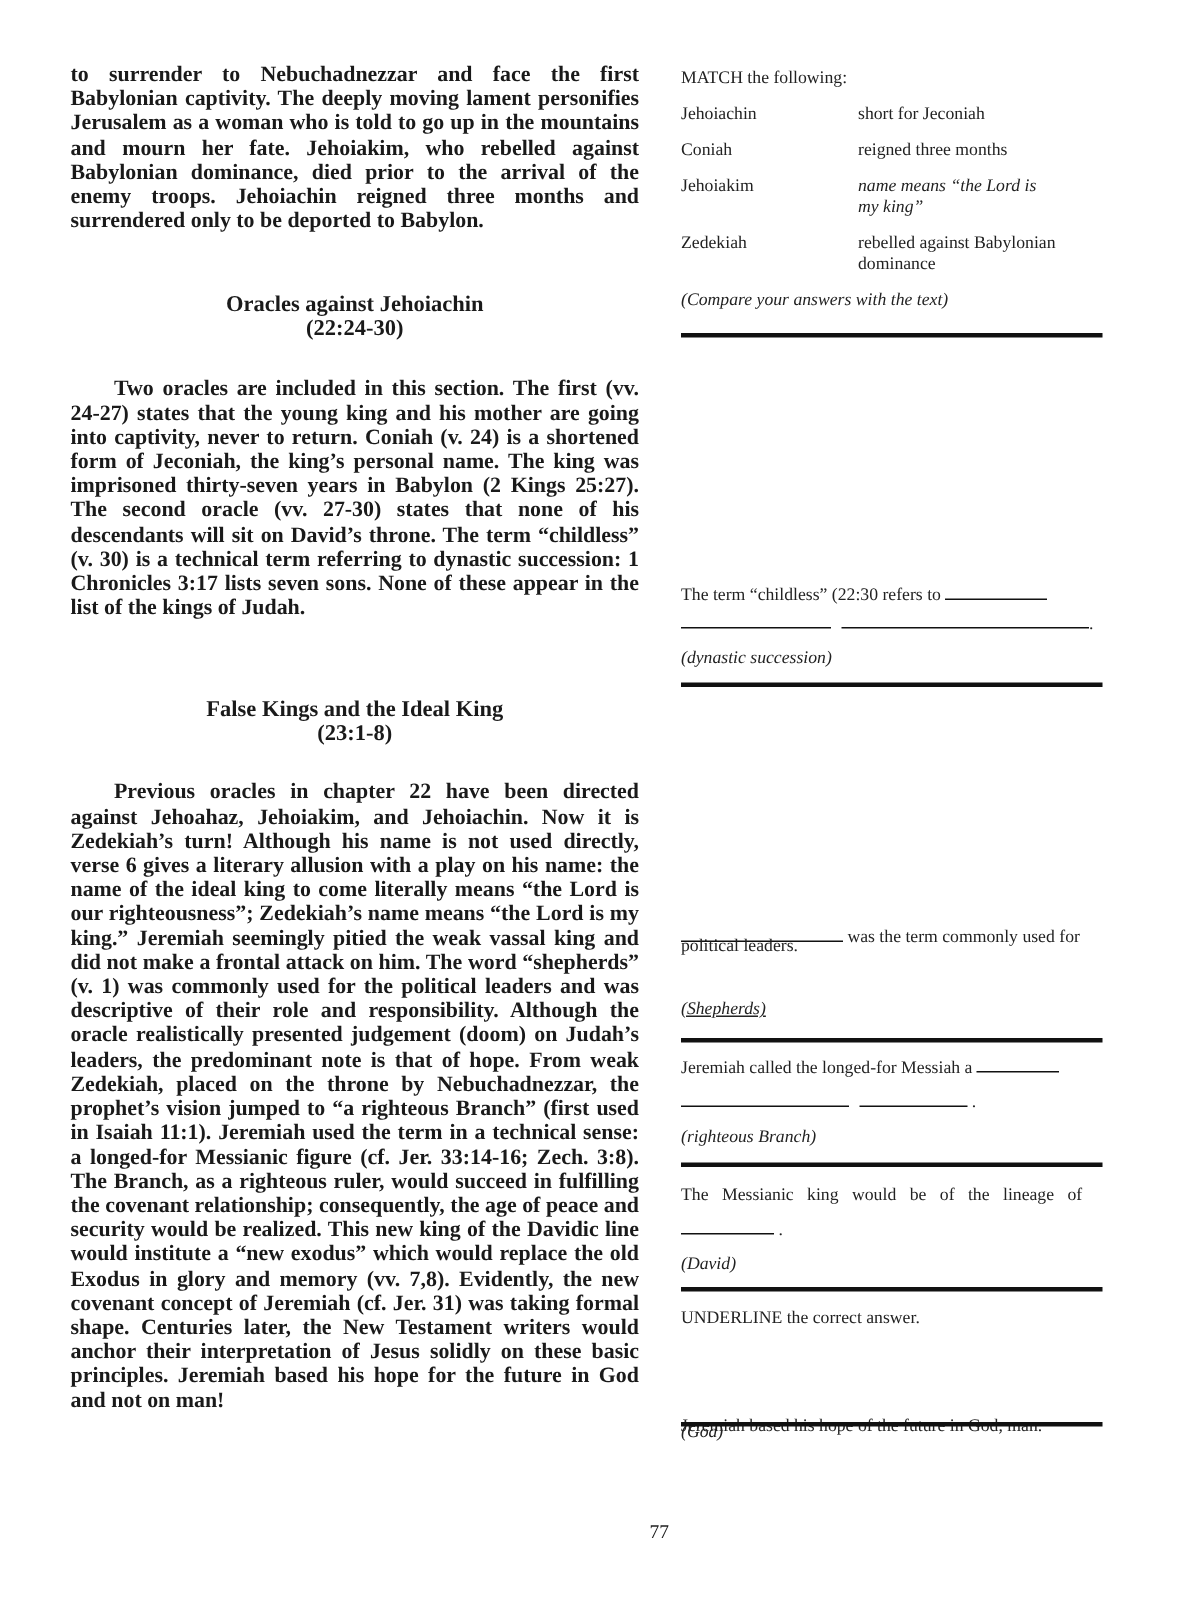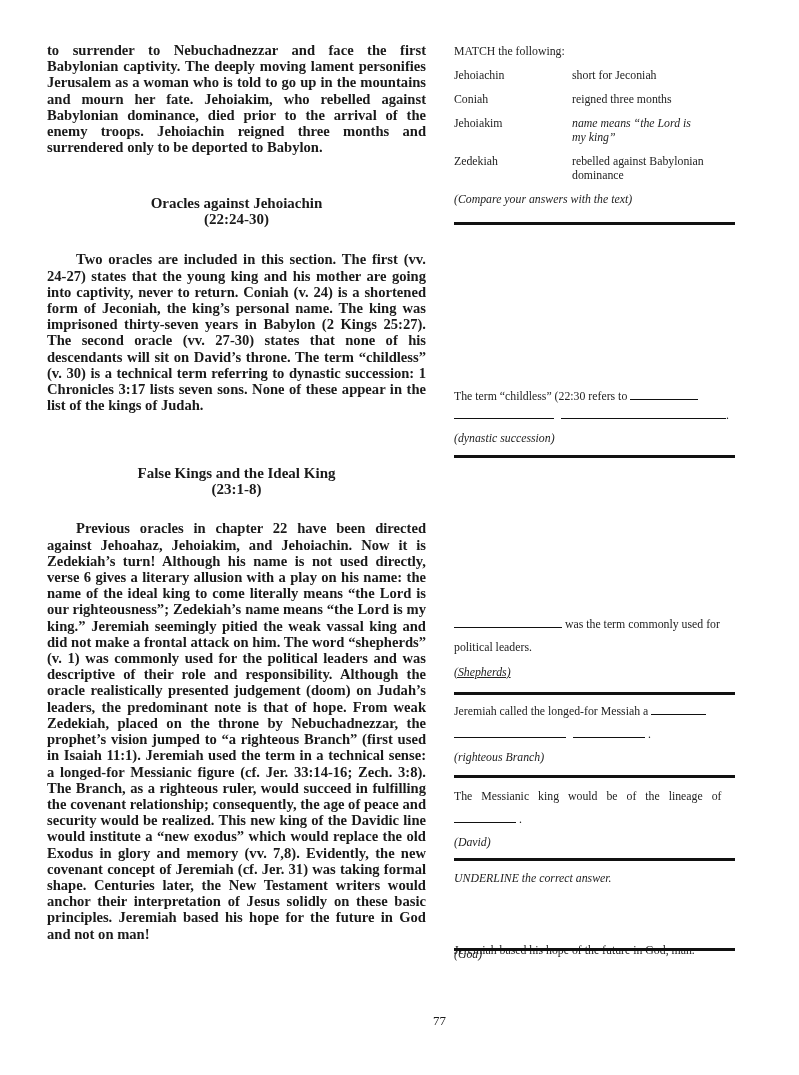--- a/index.html
+++ b/index.html
@@ -79,21 +79,21 @@
     <span class="blank" style="width:100px;"></span>
     <span class="blank" style="width:165px; margin-left:4px;"></span><span>.</span>
   </div>
   <div class="abs italic" style="top:387px;">(dynastic succession)</div>
   <div class="rule" style="top:411px;"></div>
 
   <div class="abs" style="top:573px;">
     <span class="blank" style="width:108px;"></span>
     <span>was the term commonly used for</span>
   </div>
-  <div class="abs" style="top:596px;">political leaders.</div>
+  <div class="abs" style="top:579px;">political leaders.</div>
   <div class="abs italic" style="top:621px;text-decoration:underline;">(Shepherds)</div>
   <div class="rule" style="top:648px;"></div>
 
   <div class="abs" style="top:660px;">
     <span>Jeremiah called the longed-for Messiah a</span>
     <span class="blank" style="width:55px;"></span>
   </div>
   <div class="abs" style="top:683px;">
     <span class="blank" style="width:112px;"></span>
     <span class="blank" style="width:72px; margin-left:4px;"></span><span> .</span>
@@ -101,19 +101,19 @@
   <div class="abs italic" style="top:706px;">(righteous Branch)</div>
   <div class="rule" style="top:731px;"></div>
 
   <div class="abs" style="top:745px; width:281px; white-space:nowrap; word-spacing:6px;">The Messianic king would be of the lineage of</div>
   <div class="abs" style="top:768px;">
     <span class="blank" style="width:62px;"></span><span> .</span>
   </div>
   <div class="abs italic" style="top:791px;">(David)</div>
   <div class="rule" style="top:814px;"></div>
 
-  <div class="abs" style="top:827px;font-style:italic;">UNDERLINE the correct answer.</div>
+  <div class="abs" style="top:827px;">UNDERLINE the correct answer.</div>
   <div class="abs" style="top:899px;">Jeremiah based his hope of the future in God, man.</div>
   <div class="abs italic" style="top:903px;">(God)</div>
   <div class="rule" style="top:904px;"></div>
 </div>
 
 <div class="page-number">77</div>
 
 </body></html>

